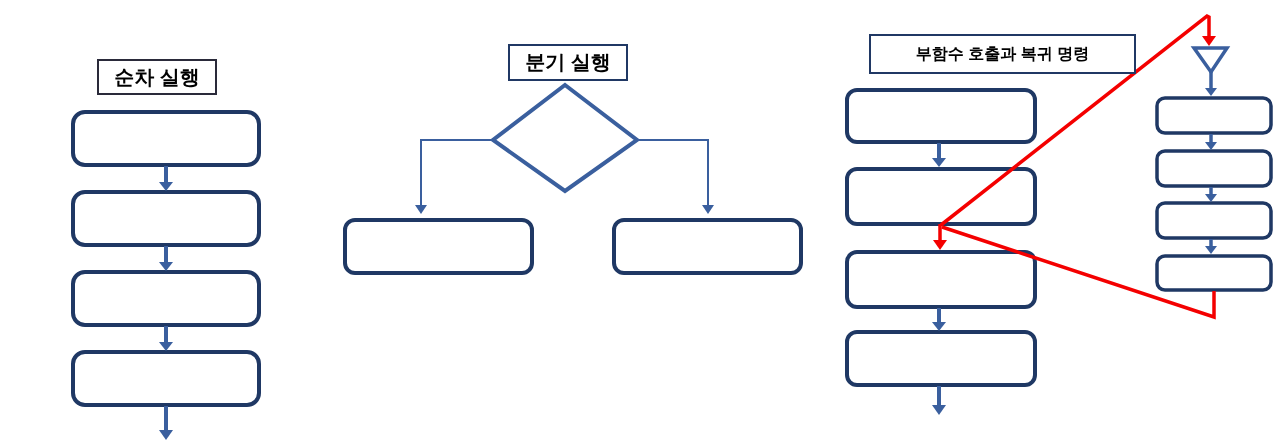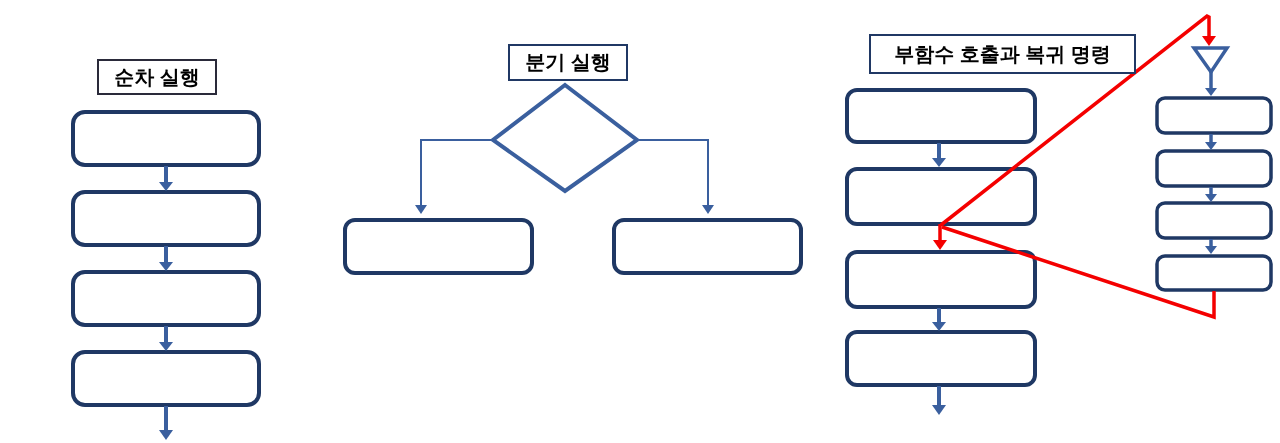--- a/index.html
+++ b/index.html
@@ -16,21 +16,21 @@
     display:flex;align-items:center;justify-content:center;
     background:#ffffff;
     border:2px solid #203864;
     font-weight:bold;
     color:#000000;
     box-sizing:border-box;
     white-space:nowrap;
   }
   .title-seq{left:97px;top:59px;width:120px;height:36px;font-size:20px;border-color:#2a2a3a;}
   .title-branch{left:508px;top:44px;width:120px;height:37px;font-size:20px;}
-  .title-sub{left:869px;top:34px;width:267px;height:40px;font-size:20px;}
+  .title-sub{left:869px;top:34px;width:267px;height:40px;font-size:16px;}
 </style>
 </head>
 <body>
 
 <div class="stage">
 
   <svg width="1280" height="443" viewBox="0 0 1280 443">
 
     <g>
       <g stroke-width="4" fill="#ffffff" stroke="#1f3864">

